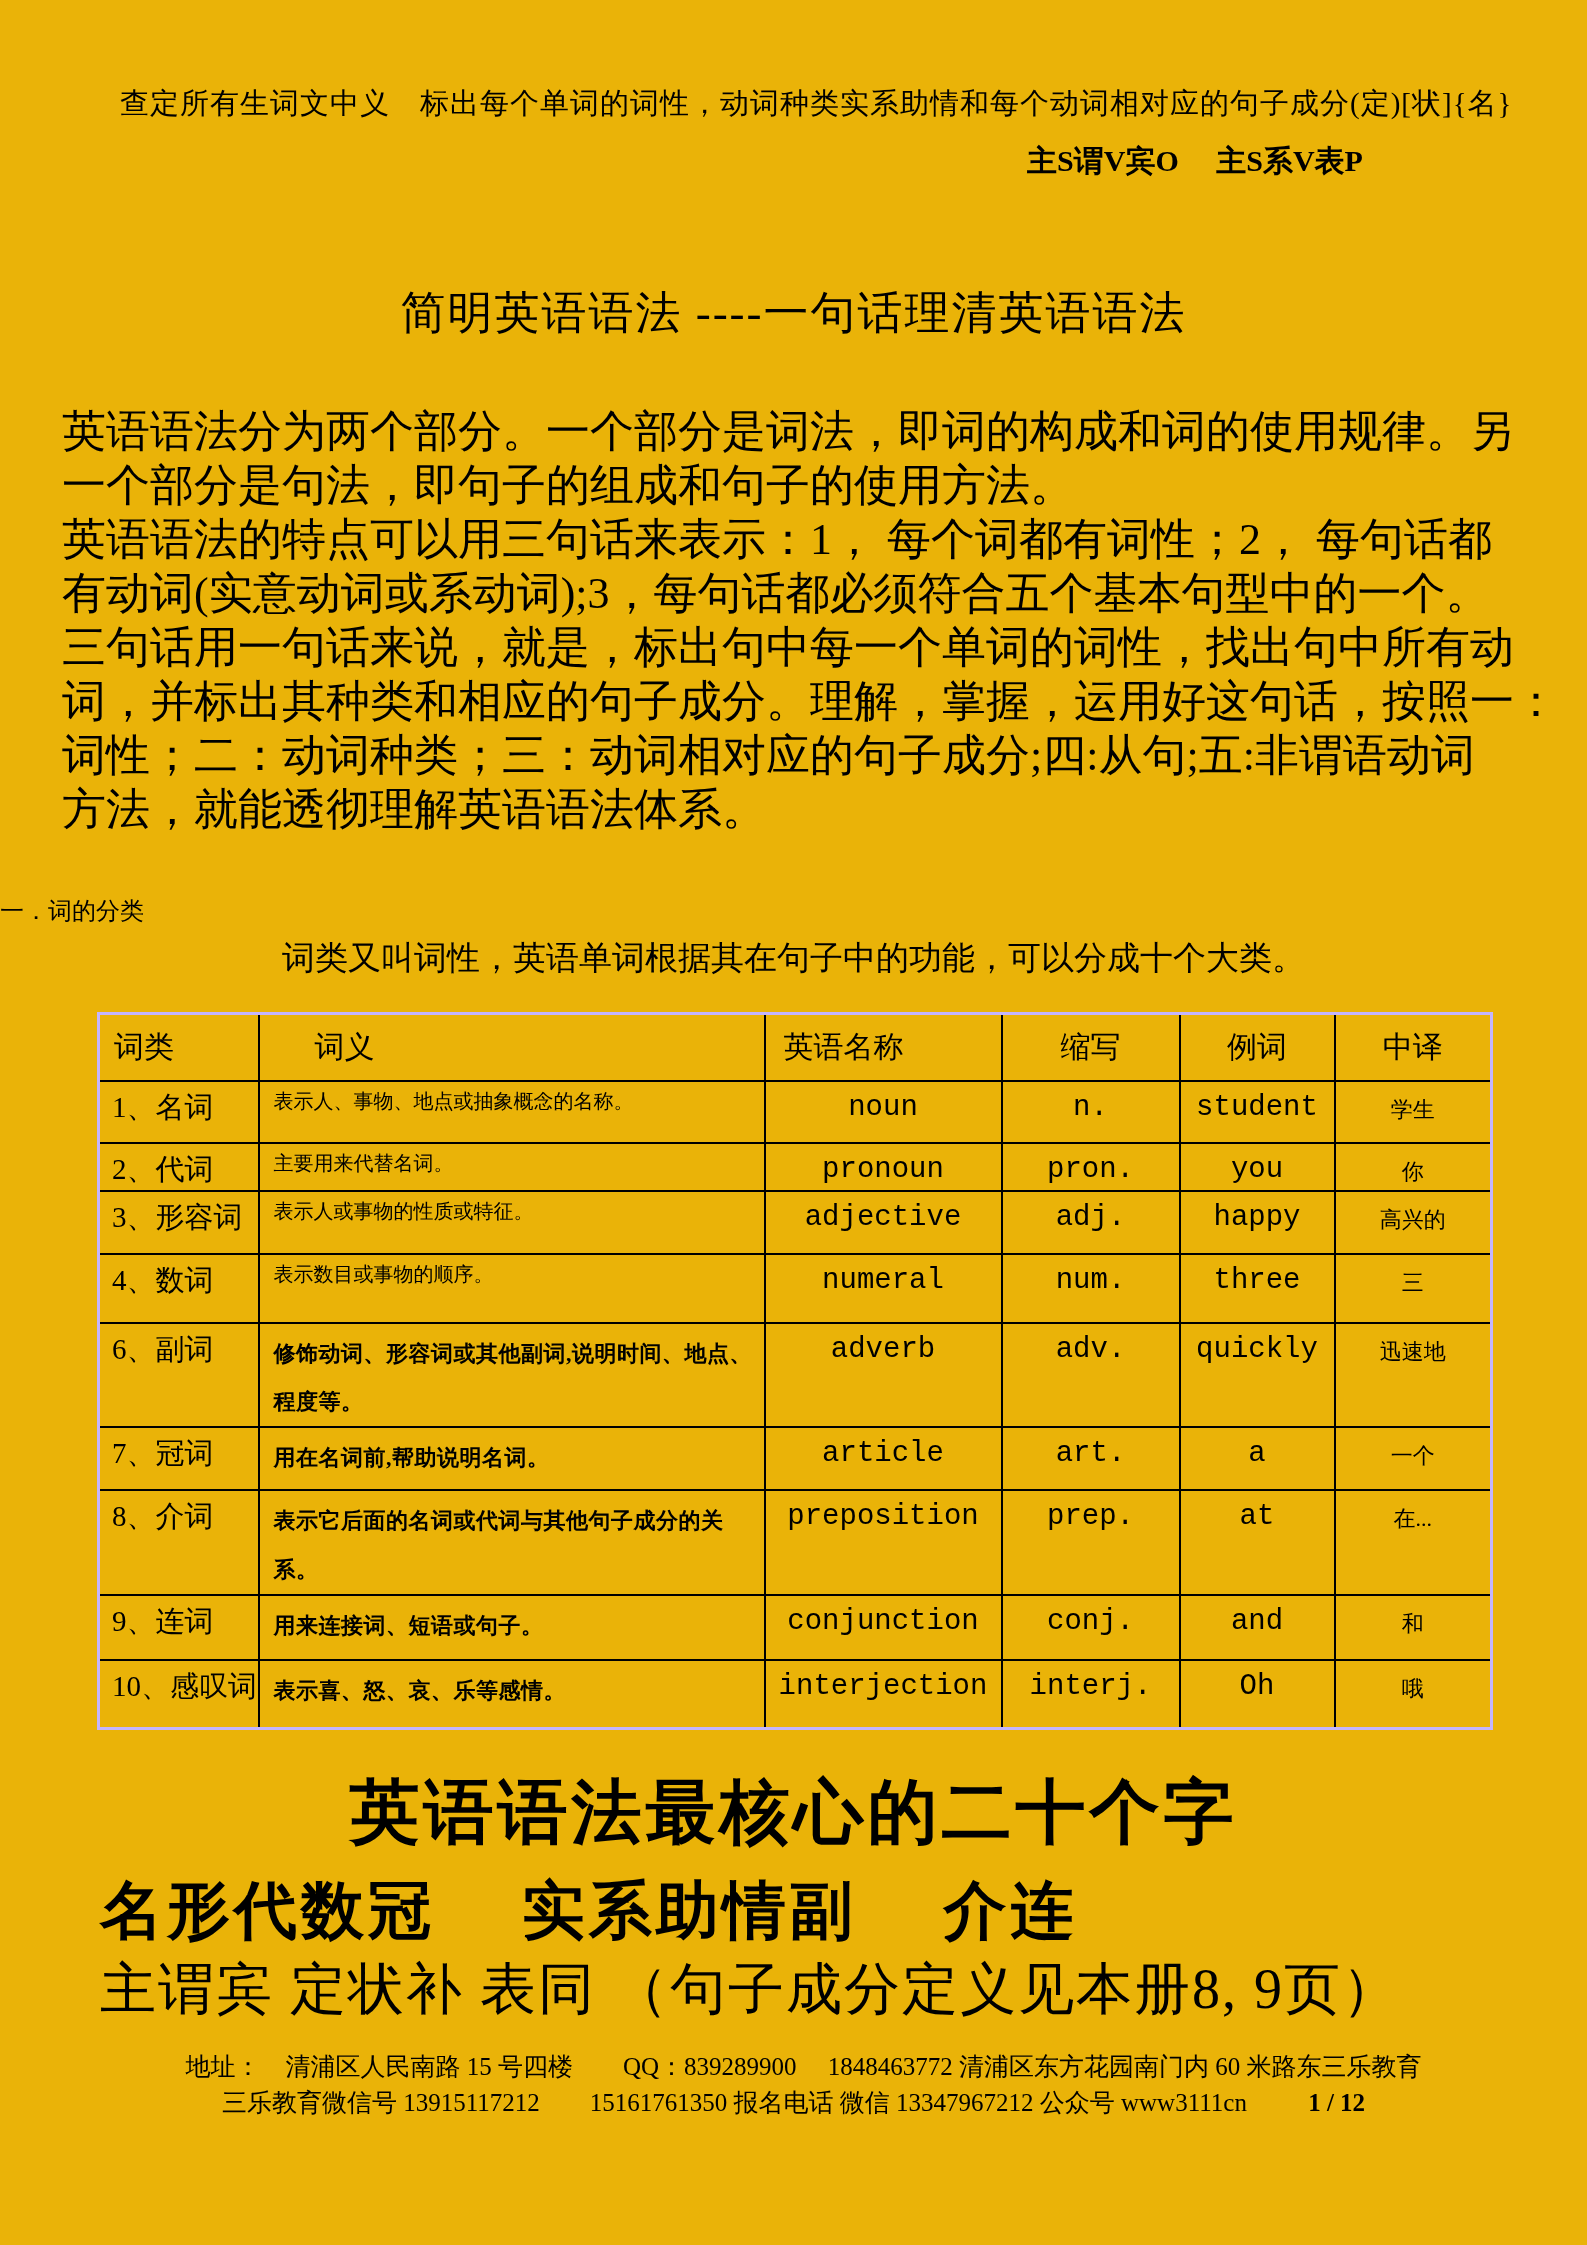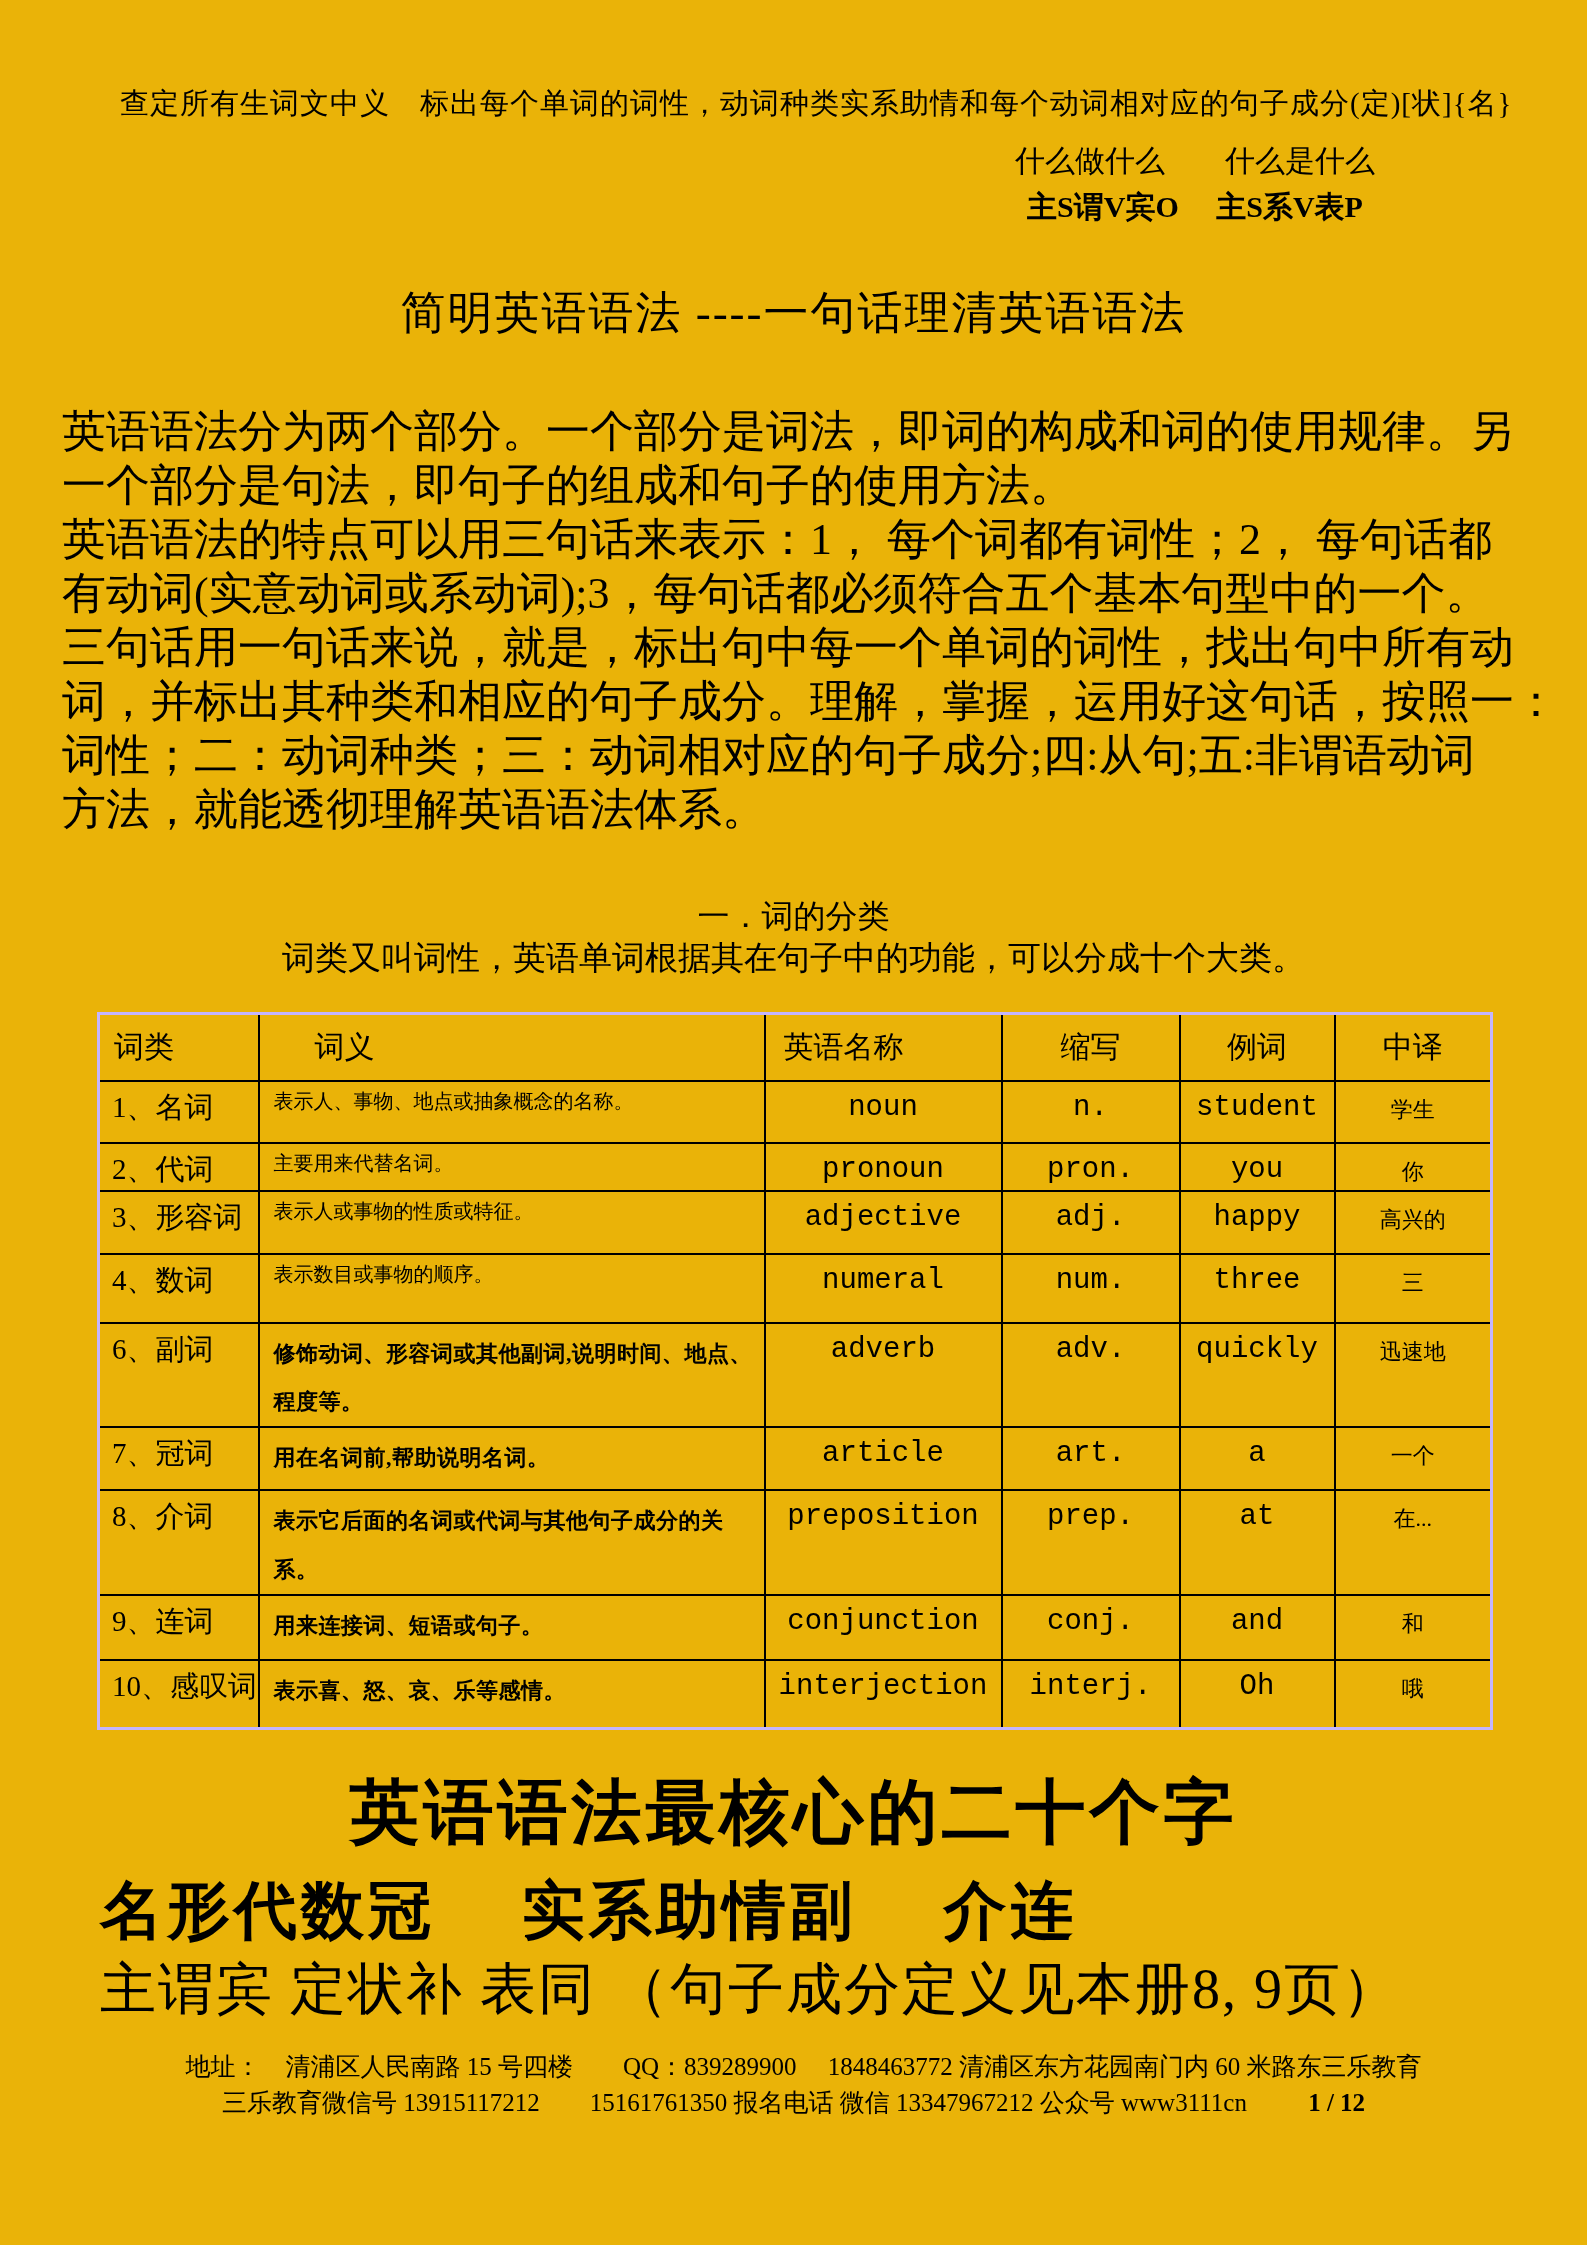--- a/index.html
+++ b/index.html
@@ -29,21 +29,21 @@
   }
   
   .intro{
     position:absolute;top:405px;left:62px;width:1470px;
     font-size:44px;line-height:54px;
   }
   .intro-line{white-space:nowrap;}
   
   .sec-heading{
     position:absolute;top:895px;left:0;width:100%;
-    text-align:center;font-size:32px;
+    font-size:24px;
   }
   .sec-sub{
     position:absolute;top:936px;left:0;width:100%;
     text-align:center;font-size:33px;
   }
   
   .pos-table{
     position:absolute;top:1012px;left:97px;width:1393px;
     border-collapse:collapse;table-layout:fixed;
     border:3px solid #c4b5fd;
@@ -94,21 +94,20 @@
   .page-num{font-weight:bold;margin-left:55px;}
 </style>
 </head>
 <body>
 
 <div class="page">
 
   <div class="hdr-line1">查定所有生词文中义　标出每个单词的词性，动词种类实系助情和每个动词相对应的句子成分(定)[状]{名}</div>
 
   <div class="hdr-sub">
-    <div class="hdr-line2">什么做什么　　什么是什么</div>
     <div class="hdr-line3">主S谓V宾O　 主S系V表P</div>
   </div>
 
   <div class="title">简明英语语法 ----一句话理清英语语法</div>
 
   <div class="intro">
     <div class="intro-line">英语语法分为两个部分。一个部分是词法，即词的构成和词的使用规律。另</div>
     <div class="intro-line">一个部分是句法，即句子的组成和句子的使用方法。</div>
     <div class="intro-line">英语语法的特点可以用三句话来表示：1， 每个词都有词性；2， 每句话都</div>
     <div class="intro-line">有动词(实意动词或系动词);3，每句话都必须符合五个基本句型中的一个。</div>

